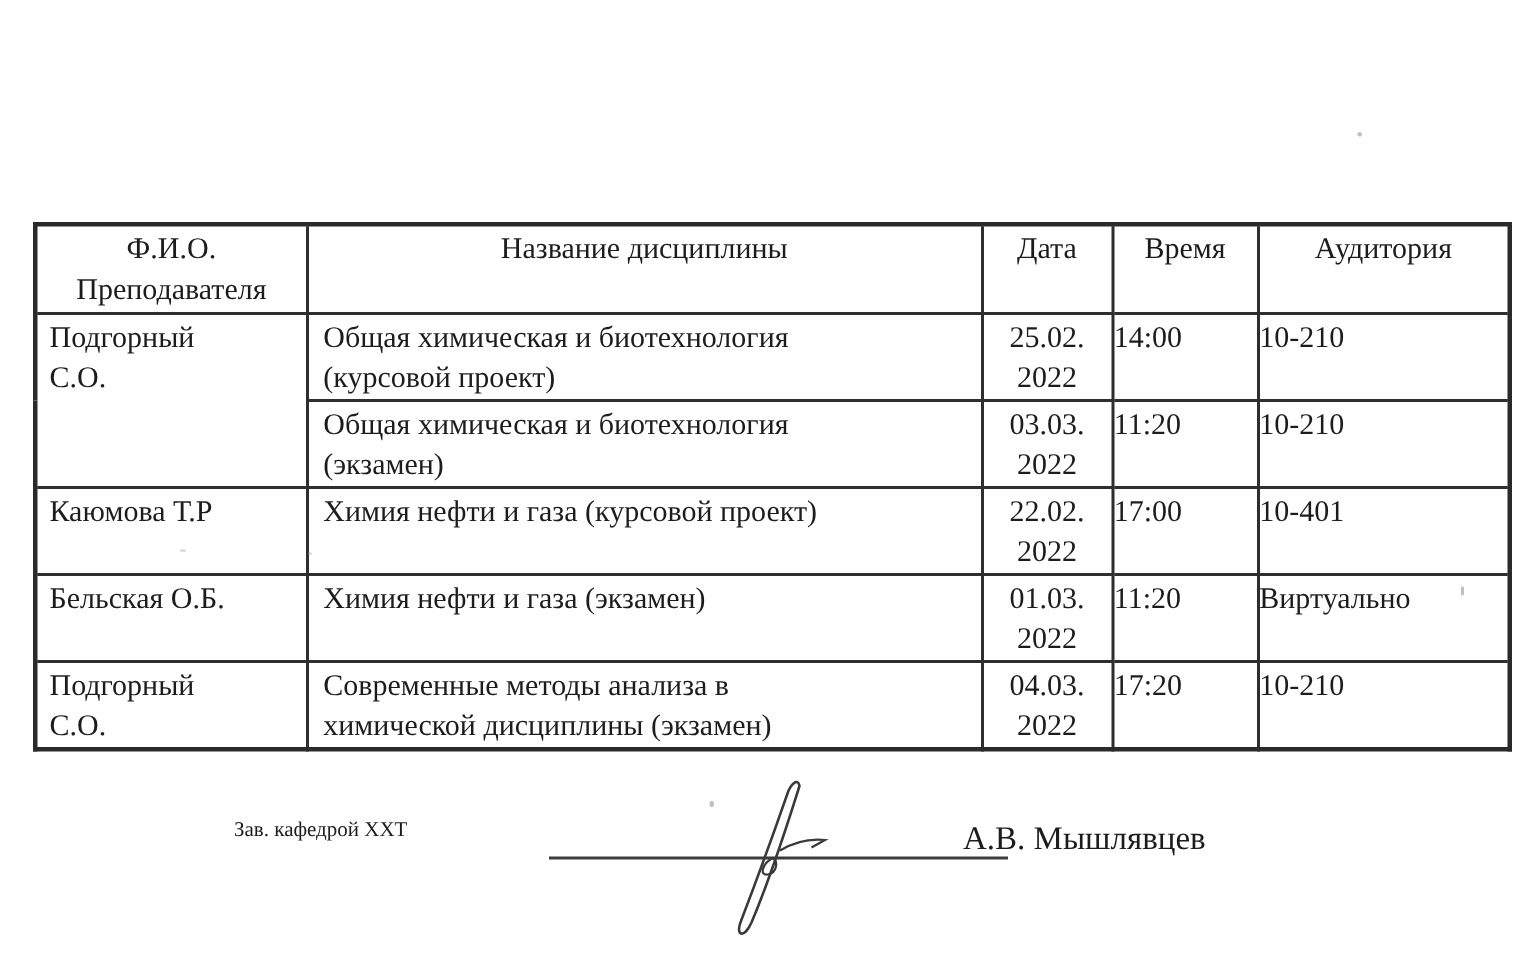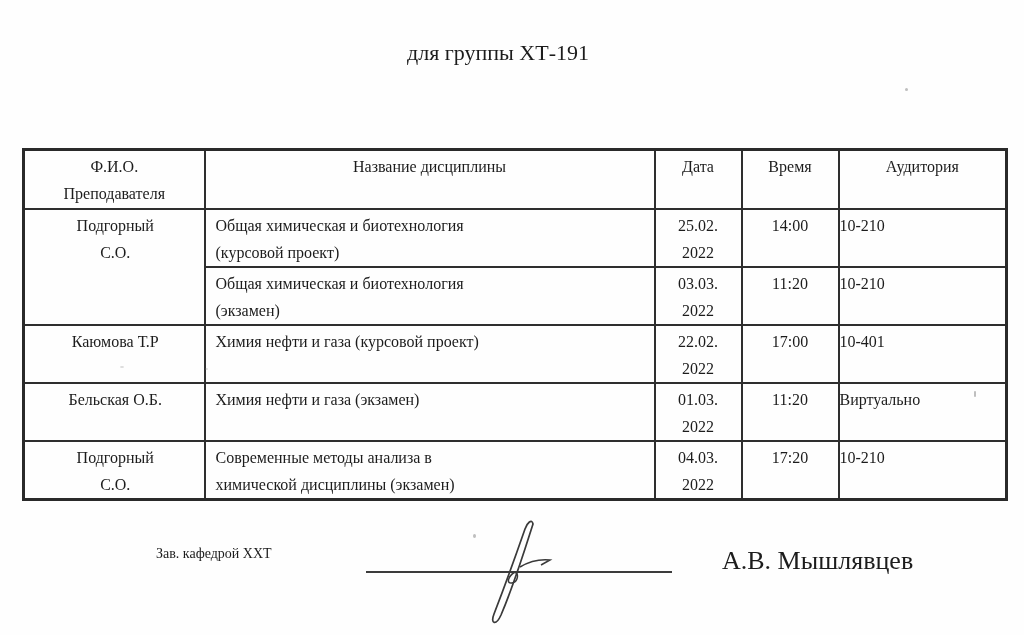--- a/index.html
+++ b/index.html
@@ -30,50 +30,50 @@
     line-height: 30px;
     margin-top: 8px;
   }
   table.schedule {
     position: absolute;
     left: 22px;
     top: 148px;
     width: 983px;
     border-collapse: collapse;
     table-layout: fixed;
-    font-size: 16px;
+    font-size: 20px;
   }
   table.schedule th, table.schedule td {
     border: 2px solid #2e2e2e;
     vertical-align: top;
     line-height: 27px;
     font-weight: normal;
     white-space: pre-line;
     overflow: hidden;
   }
   table.schedule { border: 3px solid #2a2a2a; }
   th.h-teacher { text-align: center; padding-top: 2px; }
   th.h-name   { text-align: center; padding-top: 2px; }
   th.h-small  { text-align: center; padding-top: 2px; }
-  td.c-teacher { text-align: center; padding: 2px 6px 0 8px; font-family: Liberation Serif, serif; }
+  td.c-teacher { text-align: left; padding: 2px 6px 0 8px; font-family: Liberation Serif, serif; }
   td.c-disc    { text-align: left; padding: 2px 6px 0 10px; }
   td.c-date    { text-align: center; padding-top: 2px; }
-  td.c-time    { text-align: center; padding-top: 2px; }
+  td.c-time    { text-align: left; padding-top: 2px; }
   td.c-room    { padding-top: 2px; }
   .sig-label {
     position: absolute;
     left: 156px;
     top: 546px;
     font-size: 14px;
   }
   .sig-name {
     position: absolute;
-    left: 722px;
+    left: 642px;
     top: 546px;
-    font-size: 26px;
+    font-size: 22px;
   }
   .sig-line {
     position: absolute;
     left: 366px;
     top: 571px;
     width: 306px;
     height: 0;
     border-top: 2px solid #3c3c3c;
   }
   .sig-scribble {
@@ -92,21 +92,20 @@
   .speck-1 { left: 905px; top: 88px;  width: 3px; height: 3px; }
   .speck-2 { left: 974px; top: 391px; width: 2px; height: 6px; border-radius: 1px; }
   .speck-3 { left: 473px; top: 534px; width: 3px; height: 4px; }
   .speck-4 { left: 120px; top: 366px; width: 4px; height: 2px; opacity: 0.3; }
   .speck-5 { left: 205px; top: 368px; width: 3px; height: 2px; opacity: 0.3; }
 </style>
 </head>
 <body>
 
 <div class="title-block">
-  <div class="title-line2">для группы ХТ-191</div>
 </div>
 
 <table class="schedule">
   <colgroup>
     <col style="width:181px">
     <col style="width:450px">
     <col style="width:87px">
     <col style="width:97px">
     <col style="width:168px">
   </colgroup>

